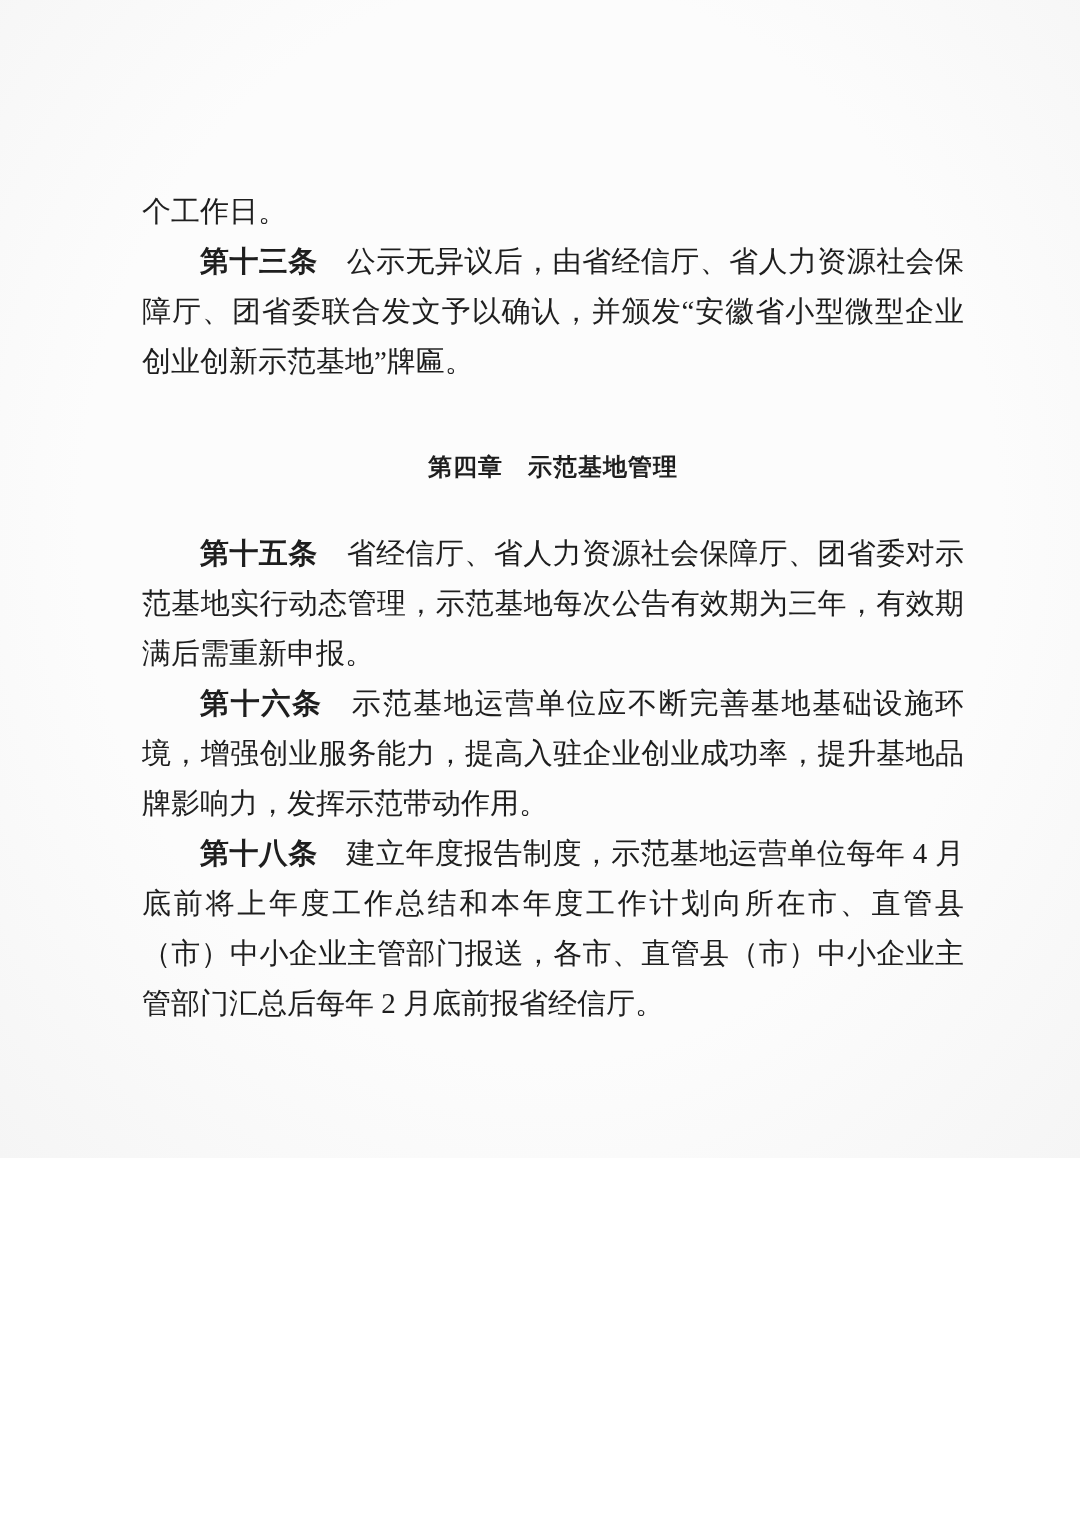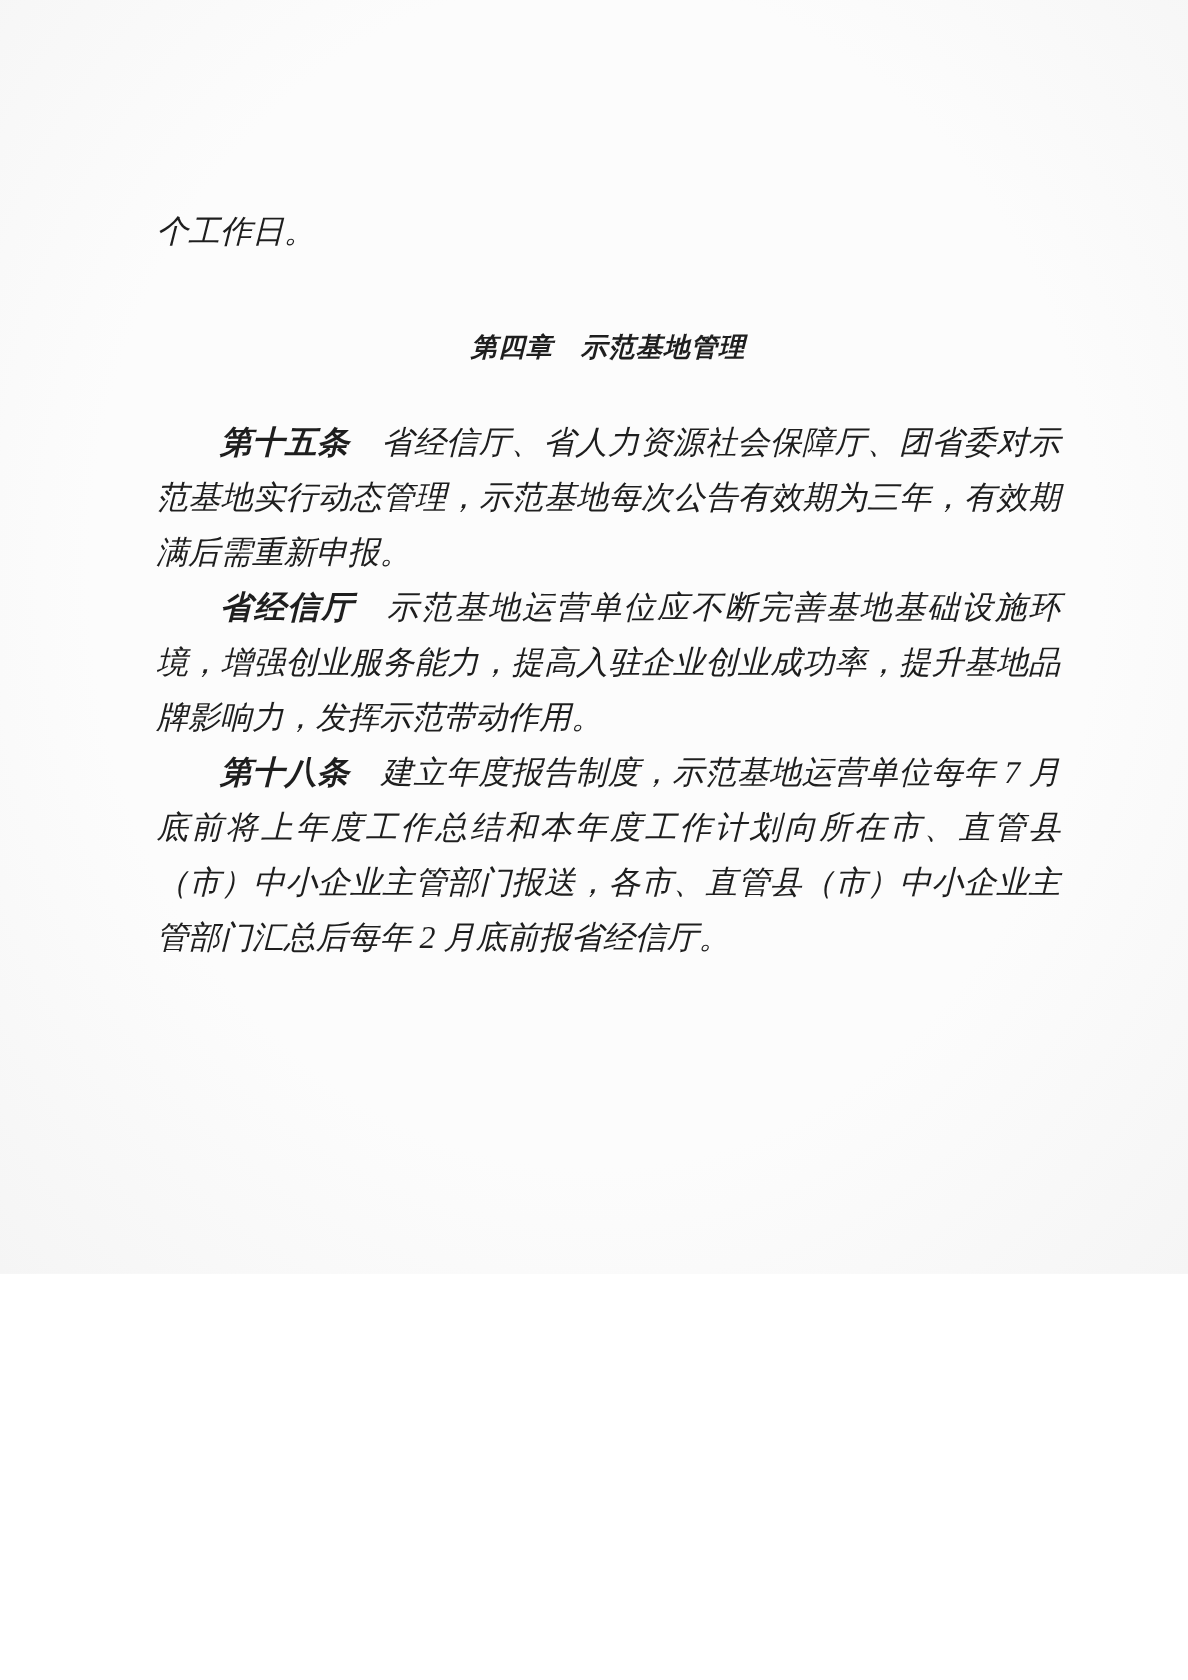--- a/index.html
+++ b/index.html
@@ -10,21 +10,20 @@
     font-family: "Liberation Serif", "DejaVu Serif", serif;
   }
   .page {
     position: relative;
     width: 1080px;
     height: 1158px;
     background: #fbfbfb;
     background-image: radial-gradient(ellipse at 50% 45%, #fcfcfc 60%, #f5f5f5 100%);
     overflow: hidden;
     color: #1e1e1e;
-    font-style: italic;
   }
   .content {
     padding: 186px 116px 0 142px;
     font-size: 29px;
     line-height: 50px;
     text-align: justify;
   }
   .content p {
     margin: 0;
     text-indent: 2em;
@@ -58,27 +57,28 @@
   }
 </style>
 </head>
 <body>
 
 <div class="page">
   <div class="content">
 
     <p class="no-indent">个工作日。</p>
 
+    <p><span class="art-num">第十三条</span><span>公示无异议后，由省经信厅、省人力资源社会保障厅、团省委联合发文予以确认，并颁发“安徽省小型微型企业创业创新示范基地”牌匾。</span></p>
 
     <h2 class="chapter">第四章　示范基地管理</h2>
 
 
     <p><span class="art-num">第十五条</span><span>省经信厅、省人力资源社会保障厅、团省委对示范基地实行动态管理，示范基地每次公告有效期为三年，有效期满后需重新申报。</span></p>
 
-    <p><span class="art-num">省经信厅</span><span>示范基地运营单位应不断完善基地基础设施环境，增强创业服务能力，提高入驻企业创业成功率，提升基地品牌影响力，发挥示范带动作用。</span></p>
+    <p><span class="art-num">第十六条</span><span>示范基地运营单位应不断完善基地基础设施环境，增强创业服务能力，提高入驻企业创业成功率，提升基地品牌影响力，发挥示范带动作用。</span></p>
 
-    <p><span class="art-num">第十八条</span><span>建立年度报告制度，示范基地运营单位每年 7 月底前将上年度工作总结和本年度工作计划向所在市、直管县（市）中小企业主管部门报送，各市、直管县（市）中小企业主管部门汇总后每年 2 月底前报省经信厅。</span></p>
+    <p><span class="art-num">第十八条</span><span>建立年度报告制度，示范基地运营单位每年 4 月底前将上年度工作总结和本年度工作计划向所在市、直管县（市）中小企业主管部门报送，各市、直管县（市）中小企业主管部门汇总后每年 2 月底前报省经信厅。</span></p>
 
 
   </div>
 
   <div class="page-number">– 7 –</div>
 </div>
 
 </body></html>

